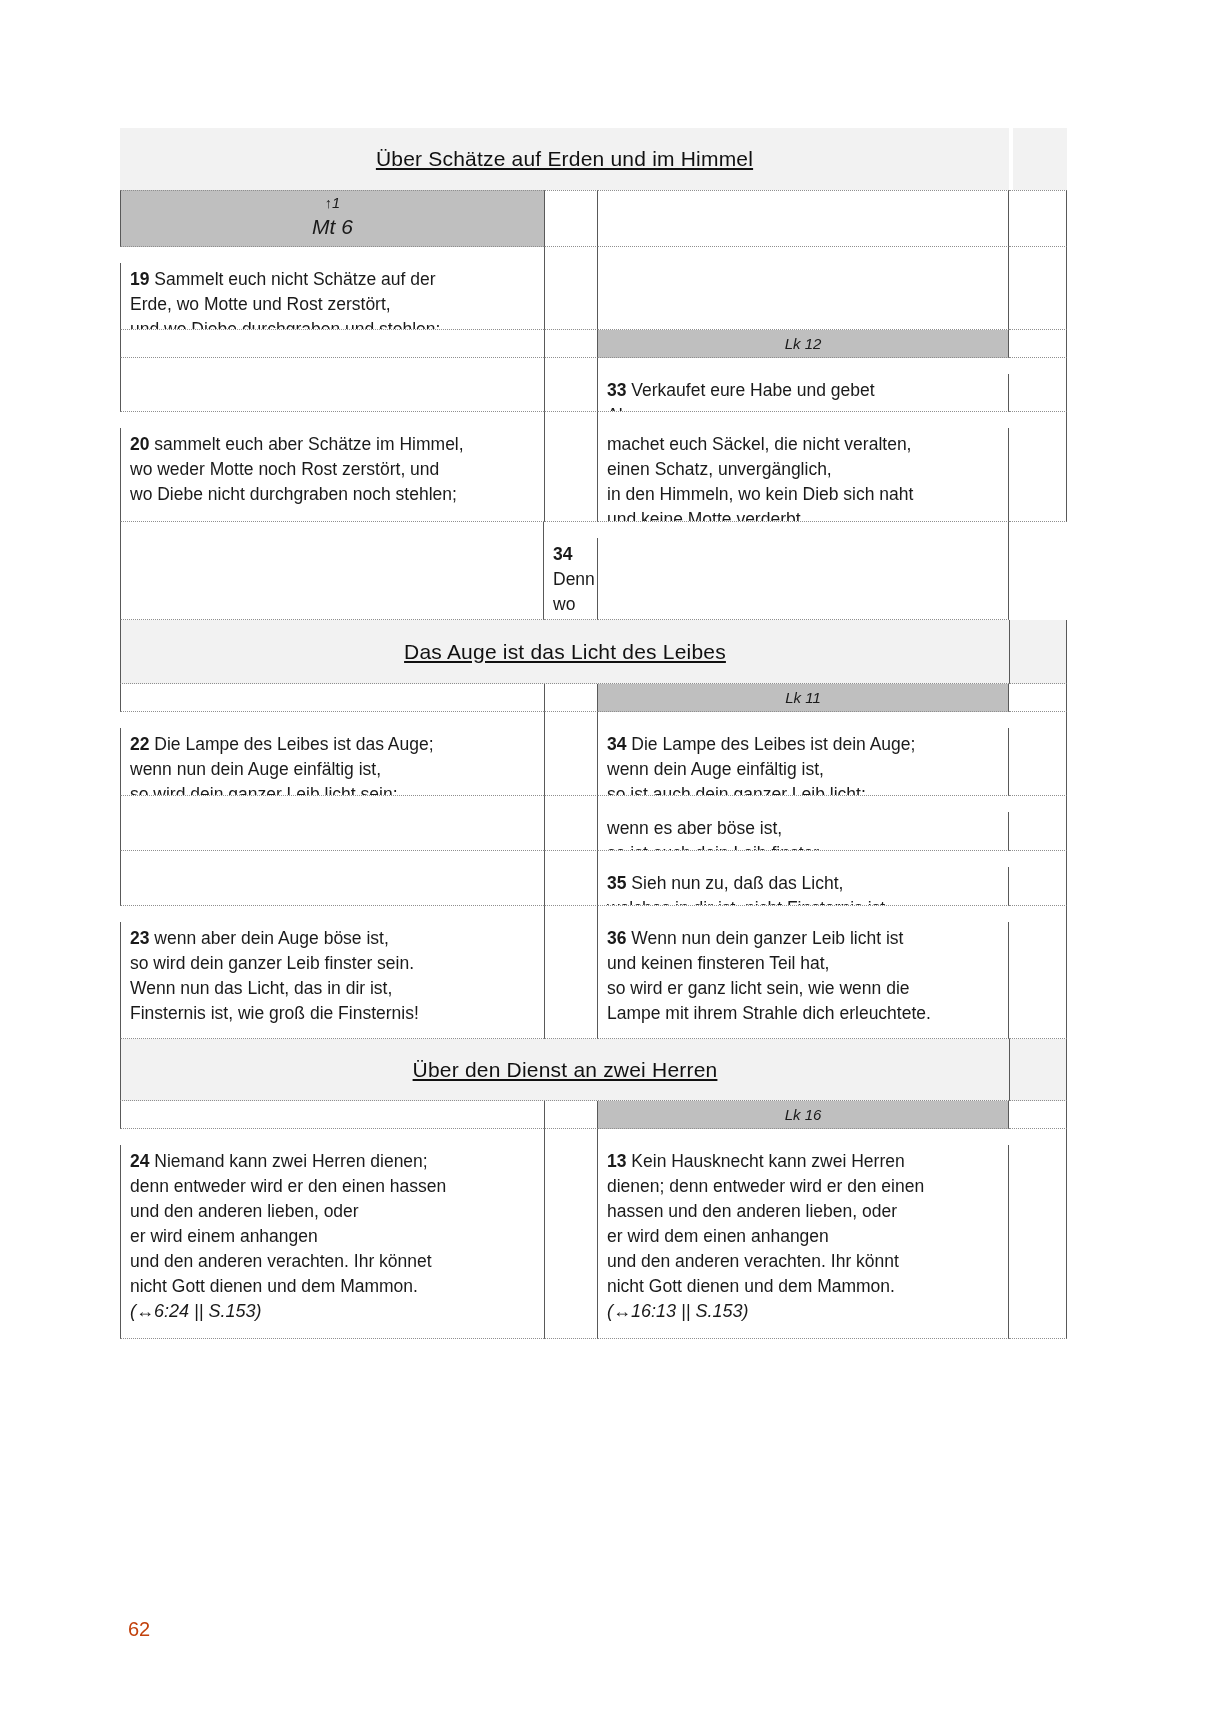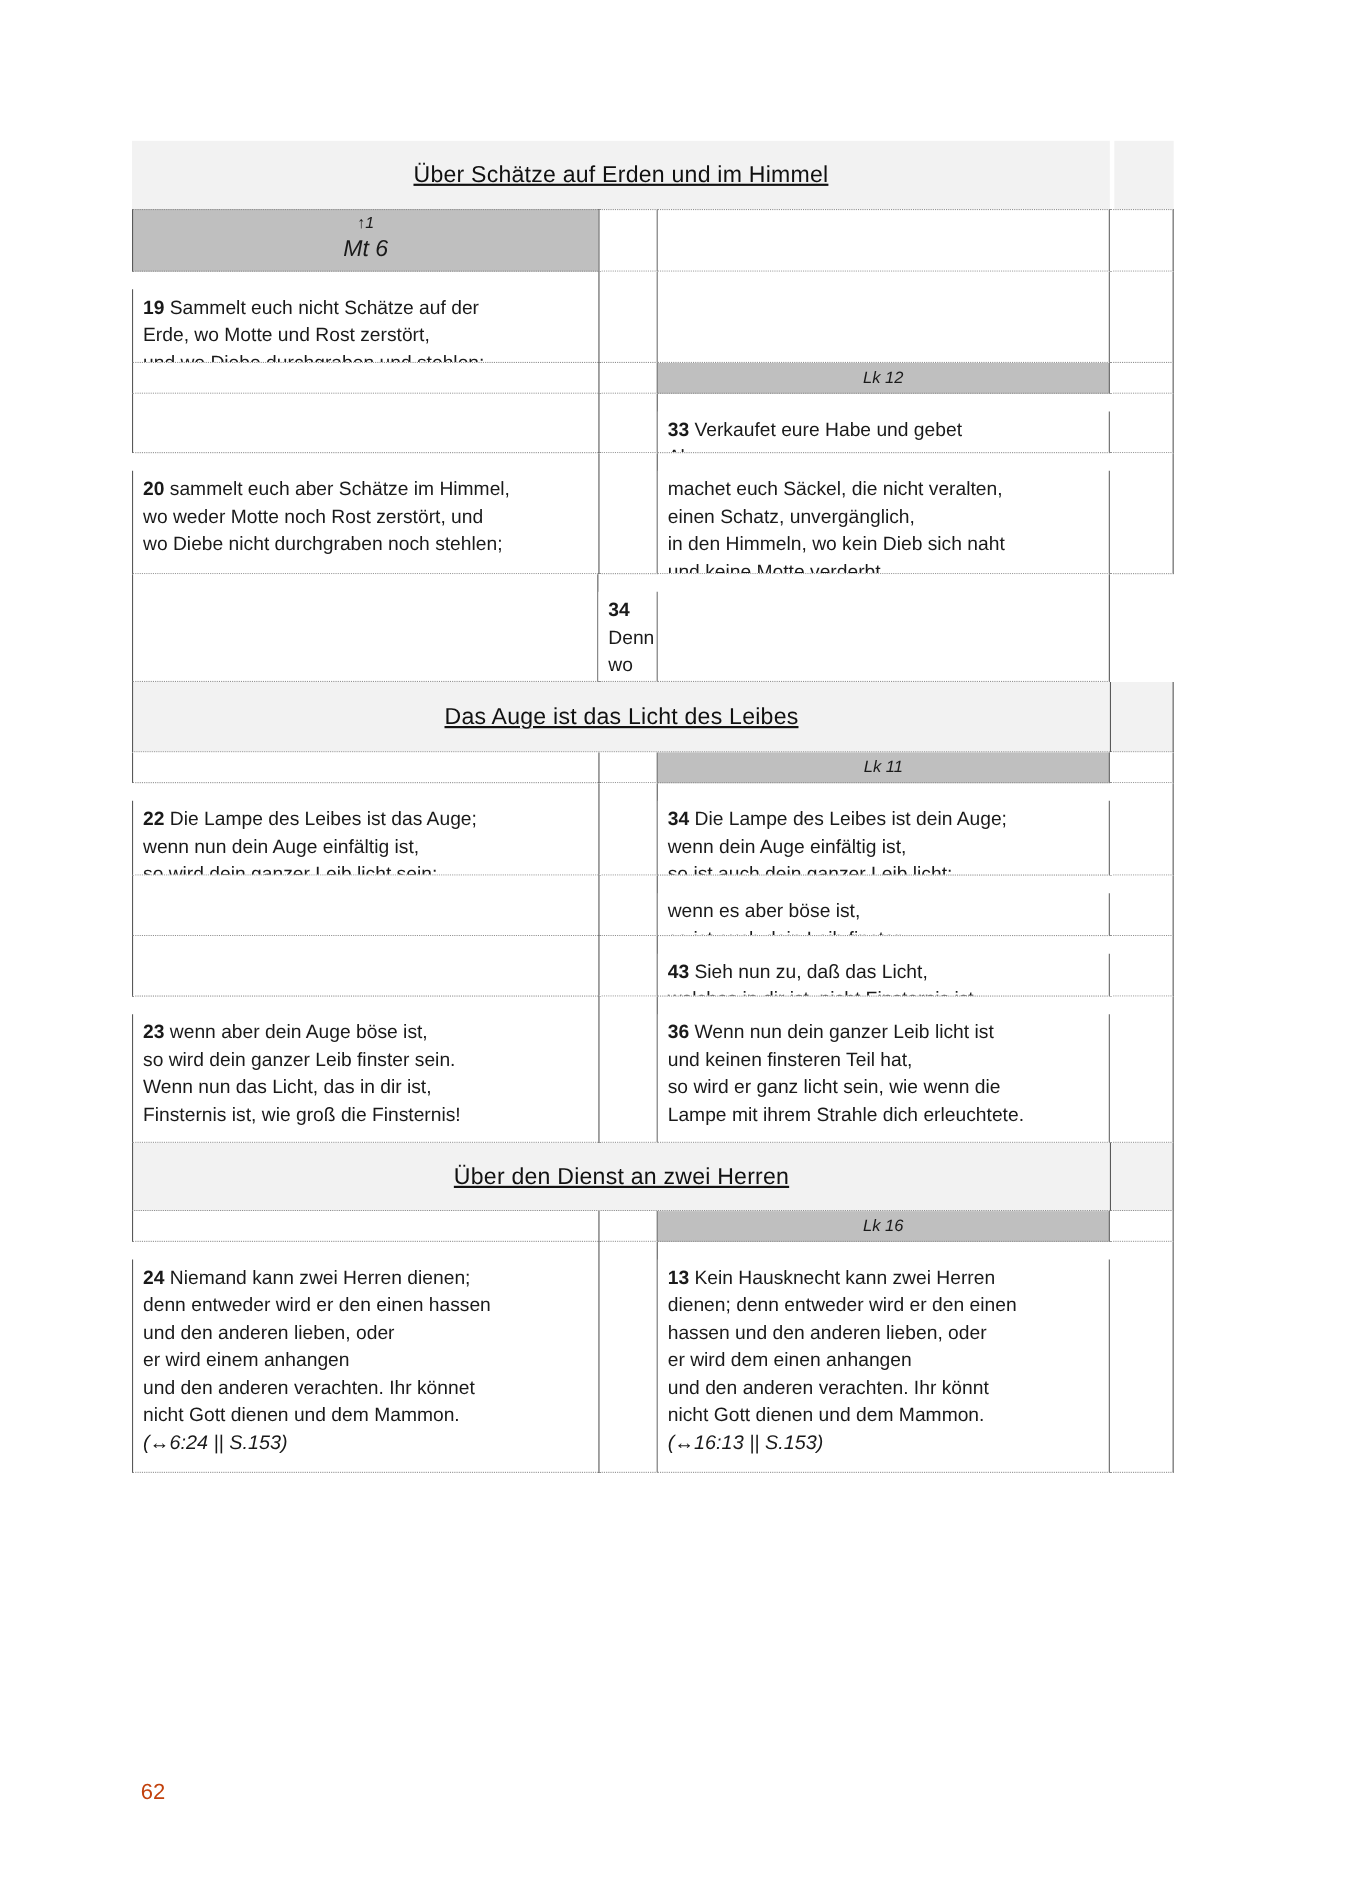--- a/index.html
+++ b/index.html
@@ -154,21 +154,21 @@
     <div class="cell c2"></div>
     <div class="cell c3 txt">
       <span class="vnum"></span><span class="vtext">wenn es aber böse ist,
 so ist auch dein Leib finster.</span>
     </div>
     <div class="cell c4"></div>
 
     <div class="cell c1"></div>
     <div class="cell c2"></div>
     <div class="cell c3 txt">
-      <span class="vnum">43</span><span class="vtext">Sieh nun zu, daß das Licht,
+      <span class="vnum">35</span><span class="vtext">Sieh nun zu, daß das Licht,
 welches in dir ist, nicht Finsternis ist.</span>
     </div>
     <div class="cell c4"></div>
 
     <div class="cell c1 txt">
       <span class="vnum">23</span><span class="vtext">wenn aber dein Auge böse ist,
 so wird dein ganzer Leib finster sein.
 Wenn nun das Licht, das in dir ist,
 Finsternis ist, wie groß die Finsternis!</span>
     </div>

